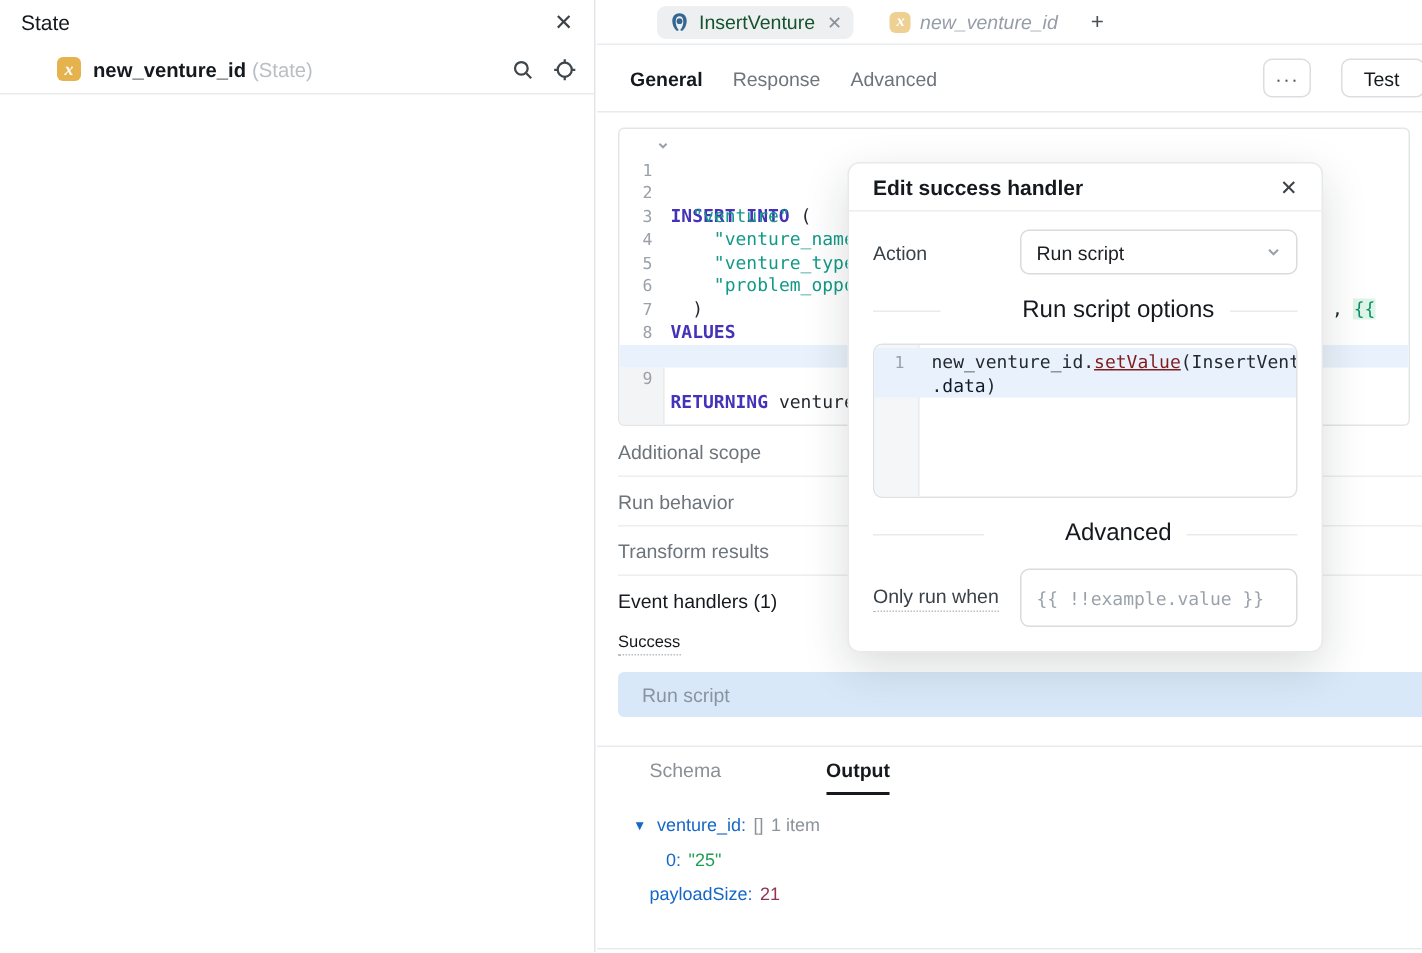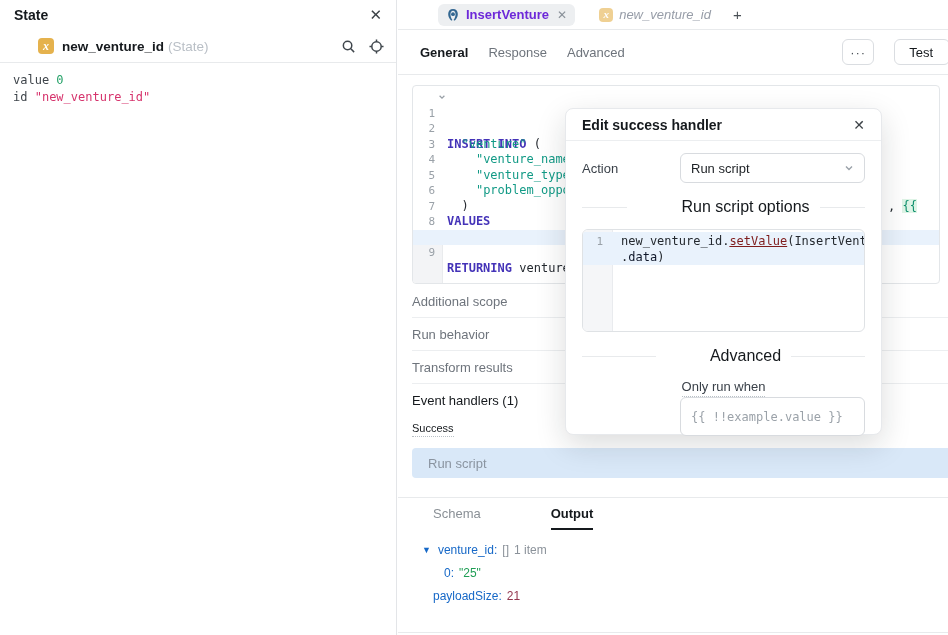--- a/index.html
+++ b/index.html
@@ -7,21 +7,21 @@
   #app {
     position:relative; width:948px; height:635px; overflow:hidden;
     font-family:"Liberation Sans", sans-serif; color:#15191d; background:#fff;
     font-size:13px;
   }
   .mono { font-family:"DejaVu Sans Mono", monospace; }
 
   
   #left-panel { position:absolute; left:0; top:0; width:397px; height:635px; border-right:1px solid #e3e5e8; background:#fff; }
   .lp-header { height:30px; display:flex; align-items:center; padding:0 14px; }
-  .lp-title { font-size:14px; font-weight:700;text-align:center; }
+  .lp-title { font-size:14px; font-weight:400;text-align:center; }
   .icon-btn { cursor:pointer; display:flex; align-items:center; justify-content:center; }
   .lp-close { margin-left:auto; font-size:15px; color:#3c4247; }
   .lp-row2 { height:33px; display:flex; align-items:center; padding:0 12px; border-bottom:1px solid #e8eaec; }
   .hamburger { width:16px; display:flex; flex-direction:column; gap:3px; }
   .hamburger span { display:block; height:2px; background:#5a6066; border-radius:1px; }
   .state-badge { width:16px; height:16px; margin-left:10px; background:#e5b24d; border-radius:4px;
     color:#fff; font-weight:700; font-style:italic; font-family:"Liberation Serif", serif;
     display:flex; align-items:center; justify-content:center; font-size:12px; line-height:1; }
   .state-badge.faded { opacity:.6; width:14px; height:14px; font-size:11px; }
   .lp-name { margin-left:8px; font-weight:700; font-size:13.5px; }
@@ -29,21 +29,21 @@
   .lp-icons { margin-left:auto; display:flex; gap:13px; }
   .lp-props { padding:9px 13px; font-size:12px; line-height:17px; }
   .prop-key { color:#3f454b; }
   .prop-val-num { color:#26a269; }
   .prop-val-str { color:#d6336c; }
 
   
   #right-panel { position:absolute; left:398px; top:0; width:550px; height:635px; background:#fff; }
   .tabbar { height:30px; display:flex; align-items:center; padding:0 14px; border-bottom:1px solid #e8eaec; }
   .query-tab { margin-left:10px; display:flex; align-items:center; gap:6px; background:#edeff1; border-radius:6px; height:22px; padding:0 8px; cursor:pointer; }
-  .query-tab .tab-label { font-weight:700; font-size:13px; color:#6d28d9; }
+  .query-tab .tab-label { font-weight:400; font-size:13px; color:#14532d; }
   .tab-close { color:#8a9199; font-size:12px; margin-left:2px; }
   .state-tab { margin-left:14px; display:flex; align-items:center; gap:6px; cursor:pointer; }
   .state-tab .tab-label { font-style:italic; color:#979da8; font-size:13px; }
   .plus-btn { margin-left:22px; color:#4a5056; font-size:15px; }
 
   .subnav { height:45px; display:flex; align-items:center; padding:0 14px 0 22px; gap:20px; border-bottom:1px solid #e8eaec; }
   .subnav-item { font-size:13px; color:#6e747c; cursor:pointer; }
   .subnav-item.active { color:#15191d; font-weight:700; }
   .more-btn { margin-left:auto; width:32px; height:26px; border:1px solid #dadde1; border-radius:6px; background:#fff;
     color:#4a5056; display:flex; align-items:center; justify-content:center; font-size:13px; letter-spacing:1px; }
@@ -149,32 +149,20 @@
           <svg width="15" height="15" viewBox="0 0 16 16" fill="none" stroke="#3f464c" stroke-width="1.6">
               <circle cx="8" cy="8" r="5"></circle>
               <line x1="8" y1="0.5" x2="8" y2="3"></line>
               <line x1="8" y1="13" x2="8" y2="15.5"></line>
               <line x1="0.5" y1="8" x2="3" y2="8"></line>
               <line x1="13" y1="8" x2="15.5" y2="8"></line>
             </svg>
         </span>
       </span>
     </div>
-    <div class="lp-props mono">
-      <div>
-        <span class="prop-key">value</span>
-        <span> </span>
-        <span class="prop-val-num">0</span>
-      </div>
-      <div>
-        <span class="prop-key">id</span>
-        <span> </span>
-        <span class="prop-val-str">"new_venture_id"</span>
-      </div>
-    </div>
   </div>
 
   <div id="right-panel">
 
     <div class="tabbar">
       <span class="hamburger icon-btn">
           <span></span>
           <span></span>
           <span></span>
         </span>
@@ -314,20 +302,20 @@
         <div class="m-gutter"></div>
         <div class="m-active"></div>
         <span class="m-ln">1</span>
         <div class="m-lines"><span>new_venture_id.</span><span class="fn">setValue</span><span>(InsertVenture</span><br><span>.</span><span class="propc">data</span><span>)</span></div>
       </div>
       <div class="m-divider">
         <span class="line"></span>
           <span class="d-label">Advanced</span>
           <span class="line"></span>
       </div>
-      <div class="m-row" style="margin-top:14px;flex-direction:column;">
+      <div class="m-row" style="margin-top:14px;">
         <span class="m-label dotted">Only run when</span>
         <input class="m-input" placeholder="{{ !!example.value }}" style="">
       </div>
     </div>
   </div>
 
 </div>
 
 </body></html>

